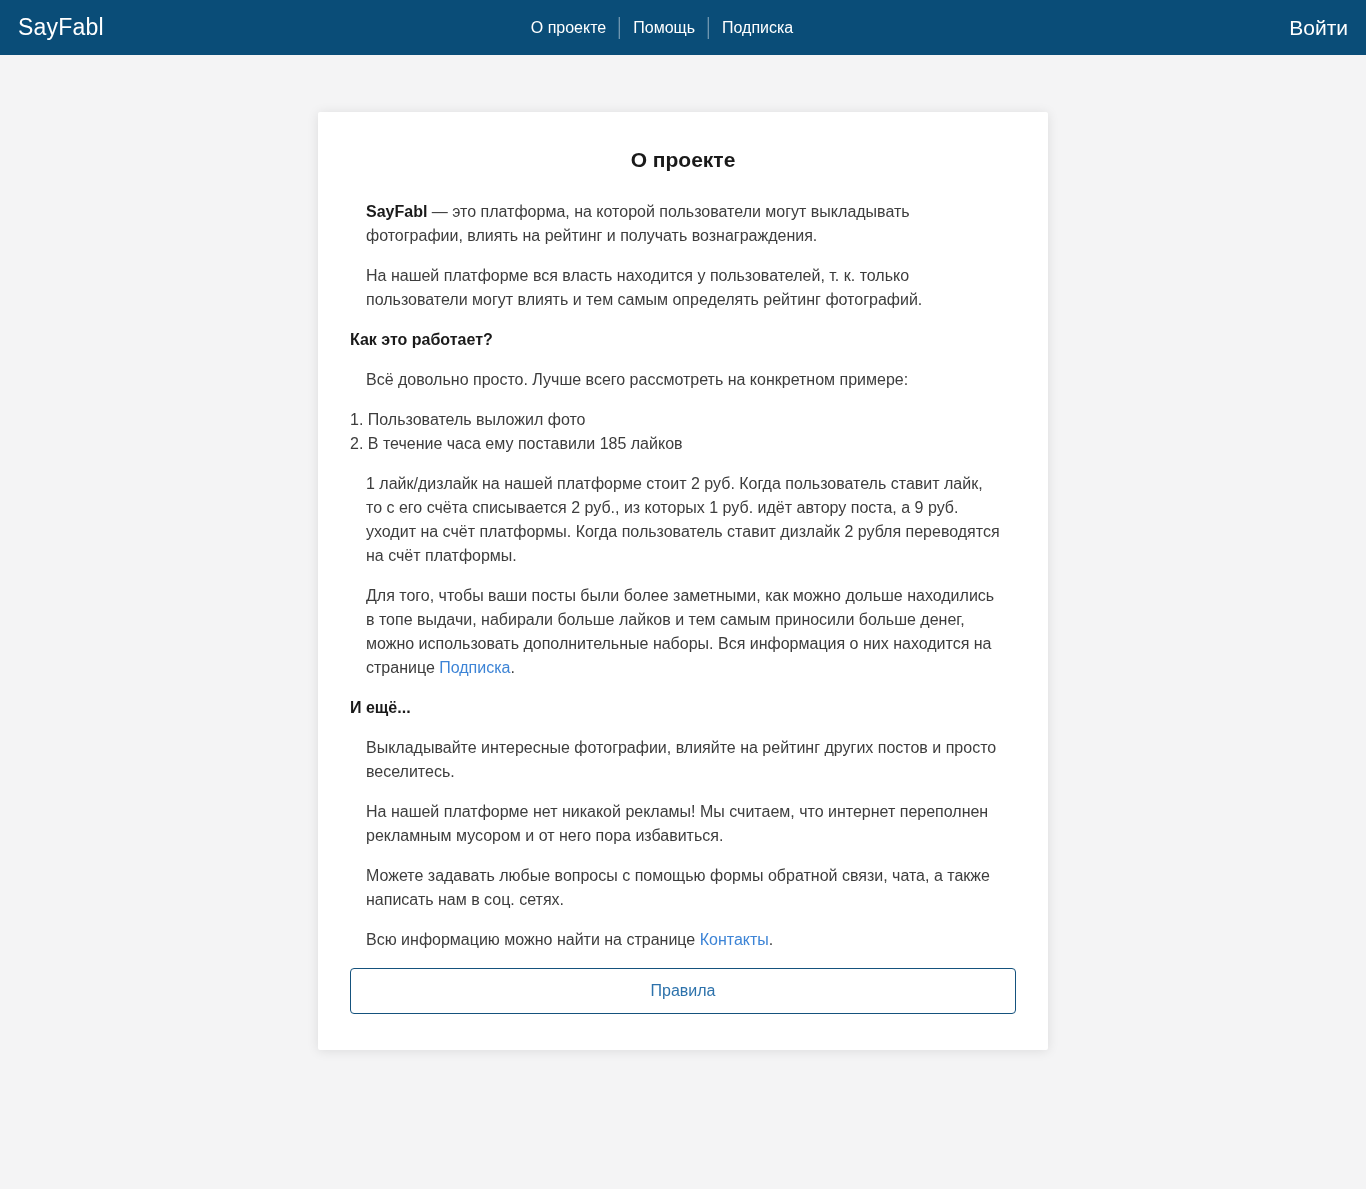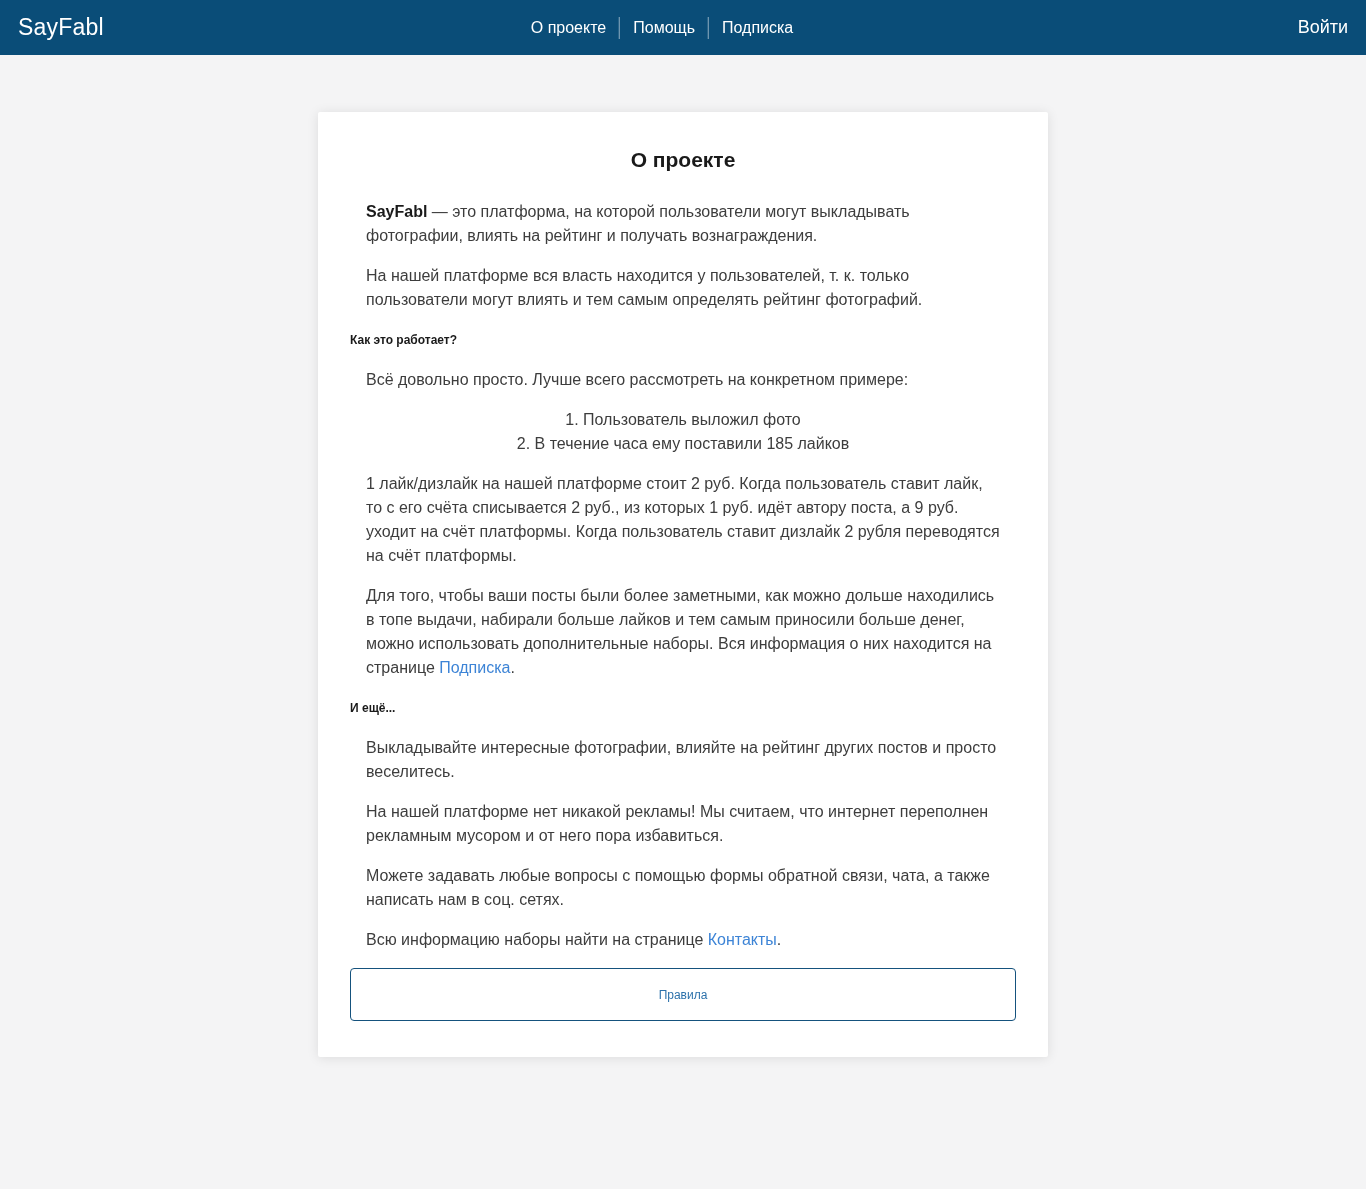--- a/index.html
+++ b/index.html
@@ -53,21 +53,21 @@
     cursor:pointer;
     white-space:nowrap;
   }
   .nav-divider{
     width:1px;height:22px;
     background:rgba(255,255,255,.55);
   }
   .login{
     margin-left:auto;
     color:var(--nav-text);
-    font-size:18px;
+    font-size:21px;
     cursor:pointer;
     text-decoration:none;
   }
   
   .card{
     width:730px;
     margin:57px auto 0;
     background:var(--card-bg);
     border-radius:2px;
     box-shadow:0 1px 12px rgba(0,0,0,.10);
@@ -81,49 +81,48 @@
     text-align:center;
     color:var(--heading);
   }
   .card p{
     margin:0 16px 16px;
     font-size:16px;
     line-height:24px;
   }
   .card h2{
     margin:8px 0 16px;
-    font-size:12px;
+    font-size:16px;
     line-height:24px;
     font-weight:700;
     color:var(--heading);
   }
   .card strong{color:var(--heading);}
   .card a.inline-link{
     color:var(--link);
     text-decoration:none;
     cursor:pointer;
   }
   ol.steps{
     list-style:none;
     margin:0 0 16px;
     padding:0;
     font-size:16px;
     line-height:24px;
-    text-align:center;
   }
   .rules-btn{
     display:block;
     width:100%;
     margin-top:2px;
-    height:53px;
+    height:46px;
     background:#fff;
     border:1.5px solid var(--btn-border);
     border-radius:4px;
     color:var(--btn-text);
-    font-size:12px;
+    font-size:16px;
     font-family:inherit;
     cursor:pointer;
   }
 </style>
 </head>
 <body>
 
 <header class="topbar">
   <div class="logo">SayFabl</div>
 
@@ -160,16 +159,16 @@
 
   <h2>И ещё...</h2>
 
   <p>Выкладывайте интересные фотографии, влияйте на рейтинг других постов и просто веселитесь.</p>
 
   <p>На нашей платформе нет никакой рекламы! Мы считаем, что интернет переполнен рекламным мусором и от него пора избавиться.</p>
 
 
   <p>Можете задавать любые вопросы с помощью формы обратной связи, чата, а также написать нам в соц. сетях.</p>
 
-  <p><span>Всю информацию наборы найти на странице </span><a class="inline-link">Контакты</a><span>.</span></p>
+  <p><span>Всю информацию можно найти на странице </span><a class="inline-link">Контакты</a><span>.</span></p>
 
   <button class="rules-btn">Правила</button>
 </main>
 
 </body></html>

